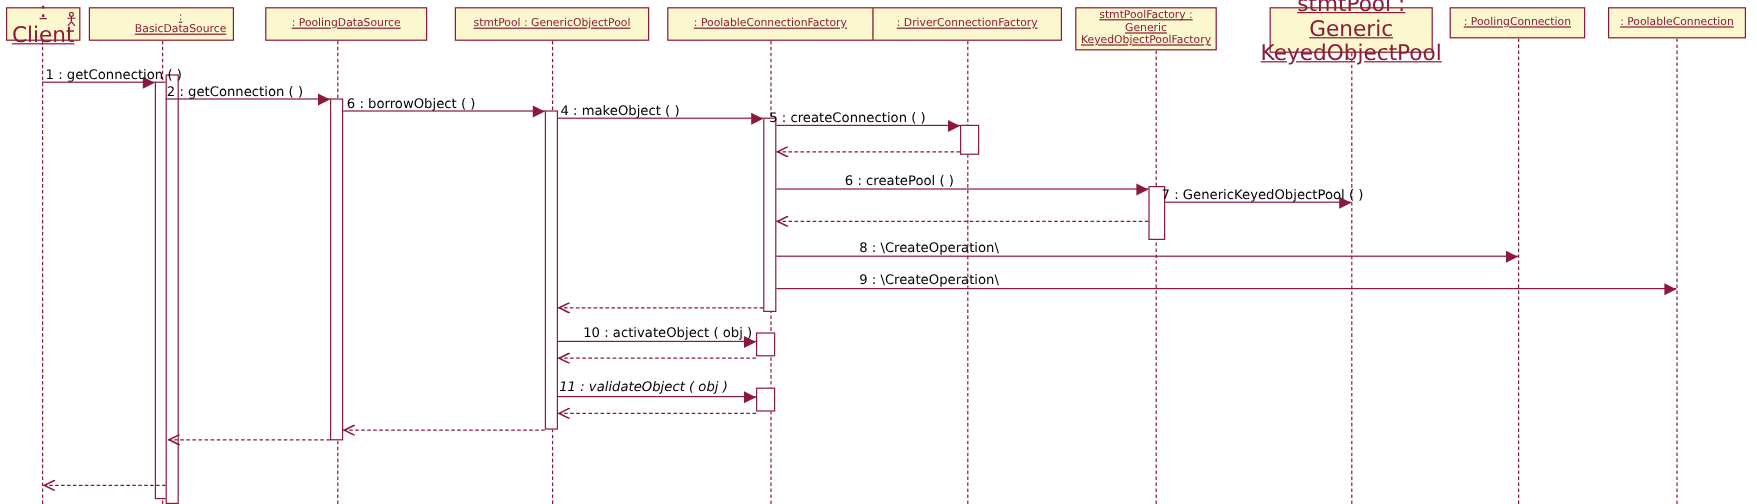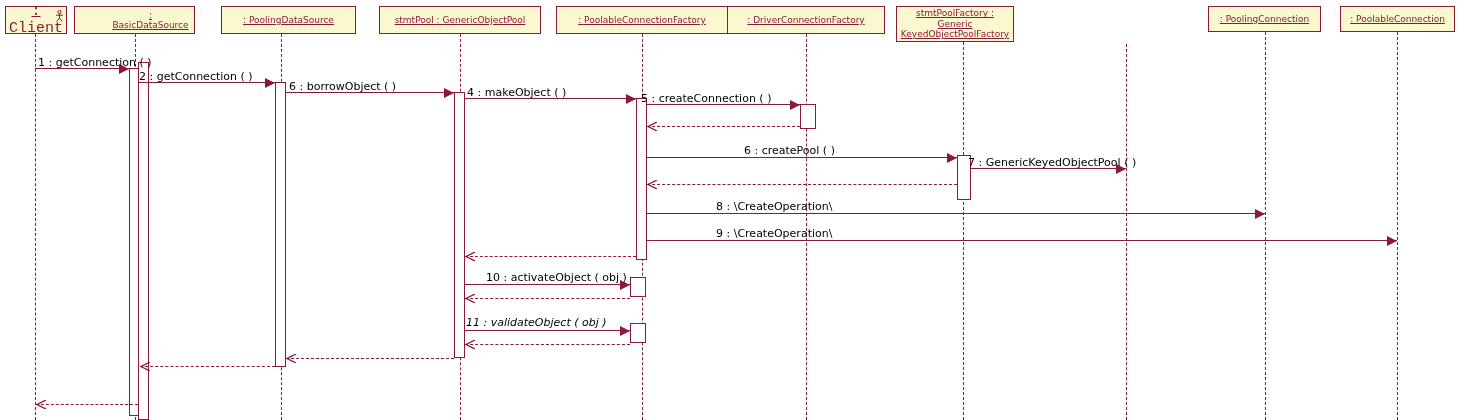--- a/index.html
+++ b/index.html
@@ -32,21 +32,21 @@
     color: #8b1a3a;
     line-height: 1.15;
   }
   .lifeline-box .lbl {
     text-decoration: underline;
     padding: 0 4px;
     display: block;
     white-space: pre-line;
   }
   .lifeline-box.small .lbl { font-size: 9px; }
-  .lifeline-box.big .lbl { font-size: 15px; font-family: Liberation Mono, monospace; }
+  .lifeline-box.big .lbl { font-size: 18px; }
   .actor-icon {
     position: absolute;
     right: 2px;
     top: 1px;
     width: 9px;
     height: 12px;
   }
   .lifeline {
     position: absolute;
     width: 0;
@@ -119,20 +119,24 @@
     </div>
     <div class="lifeline-box small" style="left: 556px; top: 6px; width: 172px; height: 28px;">
       <span class="lbl">: PoolableConnectionFactory</span>
     </div>
     <div class="lifeline-box small" style="left: 727px; top: 6px; width: 158px; height: 28px;">
       <span class="lbl">: DriverConnectionFactory</span>
     </div>
     <div class="lifeline-box small" style="left: 896px; top: 6px; width: 118px; height: 36px;">
       <span class="lbl">stmtPoolFactory : Generic
 KeyedObjectPoolFactory</span>
+    </div>
+    <div class="lifeline-box big" style="left: 1058px; top: 6px; width: 136px; height: 38px;">
+      <span class="lbl">stmtPool : Generic
+KeyedObjectPool</span>
     </div>
     <div class="lifeline-box small" style="left: 1208px; top: 6px; width: 113px; height: 26px;">
       <span class="lbl">: PoolingConnection</span>
     </div>
     <div class="lifeline-box small" style="left: 1340px; top: 6px; width: 115px; height: 26px;">
       <span class="lbl">: PoolableConnection</span>
     </div>
     <div class="activation" style="left: 129px; top: 68px; width: 11px; height: 348px;"></div>
     <div class="activation" style="left: 138px; top: 62px; width: 11px; height: 358px;"></div>
     <div class="activation" style="left: 275px; top: 82px; width: 11px; height: 285px;"></div>
@@ -158,21 +162,21 @@
     <div class="arrowhead solid-right" style="left: 790px; top: 99.5px;"></div>
     <div class="msg-label" style="left: 641px; top: 92px;">5 : createConnection ( )</div>
     <div class="msg-line ret" style="left: 647px; top: 126px; width: 153px;"></div>
     <div class="arrowhead open-left" style="left: 647px; top: 122px;">
       <svg width="10" height="9" viewBox="0 0 10 9">
         <polyline points="10,0 1,4.5 10,9" fill="none" stroke="#8b1a3a" stroke-width="1.3"></polyline>
       </svg>
     </div>
     <div class="msg-line" style="left: 647px; top: 157px; width: 310px;"></div>
     <div class="arrowhead solid-right" style="left: 947px; top: 152.5px;"></div>
-    <div class="msg-label" style="left: 744px; top: 144px;">6 : createPool ( )</div>
+    <div class="msg-label" style="left: 704px; top: 144px;">6 : createPool ( )</div>
     <div class="msg-line" style="left: 971px; top: 168px; width: 155px;"></div>
     <div class="arrowhead solid-right" style="left: 1116px; top: 163.5px;"></div>
     <div class="msg-label" style="left: 968px; top: 156px;">7 : GenericKeyedObjectPool ( )</div>
     <div class="msg-line ret" style="left: 647px; top: 184px; width: 310px;"></div>
     <div class="arrowhead open-left" style="left: 647px; top: 180px;">
       <svg width="10" height="9" viewBox="0 0 10 9">
         <polyline points="10,0 1,4.5 10,9" fill="none" stroke="#8b1a3a" stroke-width="1.3"></polyline>
       </svg>
     </div>
     <div class="msg-line" style="left: 647px; top: 213px; width: 618px;"></div>

